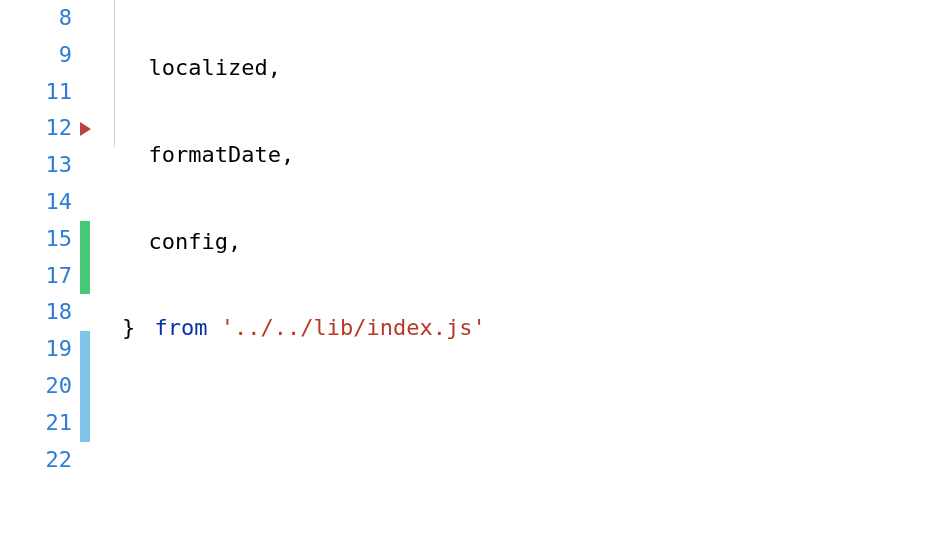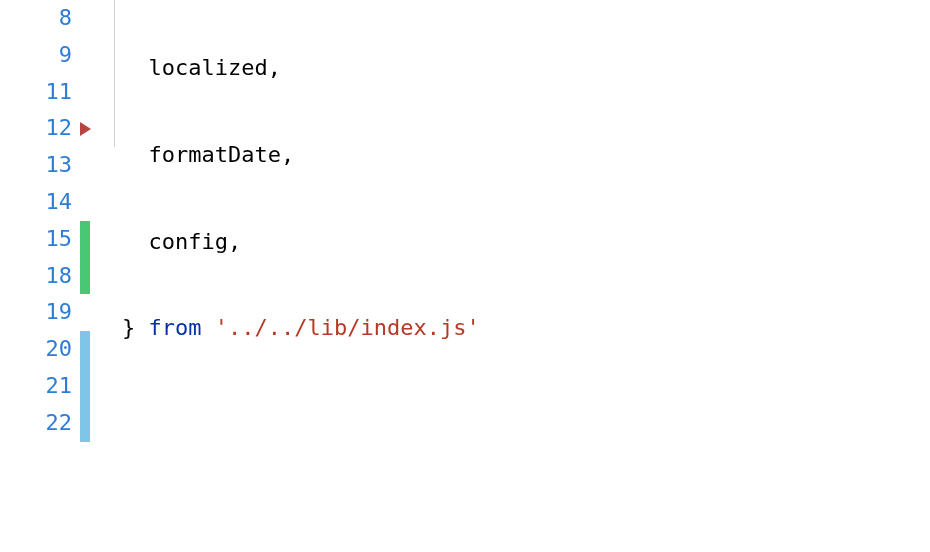--- a/index.html
+++ b/index.html
@@ -66,35 +66,36 @@
     }
     .code {
       flex: 1;
       white-space: pre;
     }
     .code-line {
       height: 36.8px;
       line-height: 36.8px;
       display: block;
     }
-    .tk-kw { color: #0431a8; }
+    .tk-kw { color: #0431a8; margin-left: 6px; }
     .tk-str { color: #b63825; text-align: right; }
   </style>
 </head>
 <body>
 
 <div class="editor">
   <div class="gutter">
     <span class="line-no">8</span>
     <span class="line-no">9</span>
     <span class="line-no">11</span>
     <span class="line-no">12</span>
     <span class="line-no">13</span>
     <span class="line-no">14</span>
     <span class="line-no">15</span>
+    <span class="line-no">17</span>
     <span class="line-no">18</span>
     <span class="line-no">19</span>
     <span class="line-no">20</span>
     <span class="line-no">21</span>
     <span class="line-no">22</span>
   </div>
 
   <div class="diff-gutter">
     <div class="triangle" id="diff-triangle" style="top: 121.8px;"></div>
     <div class="diff-mark added" id="diff-added" style="top: 220.8px; height: 73.6px;"></div>

